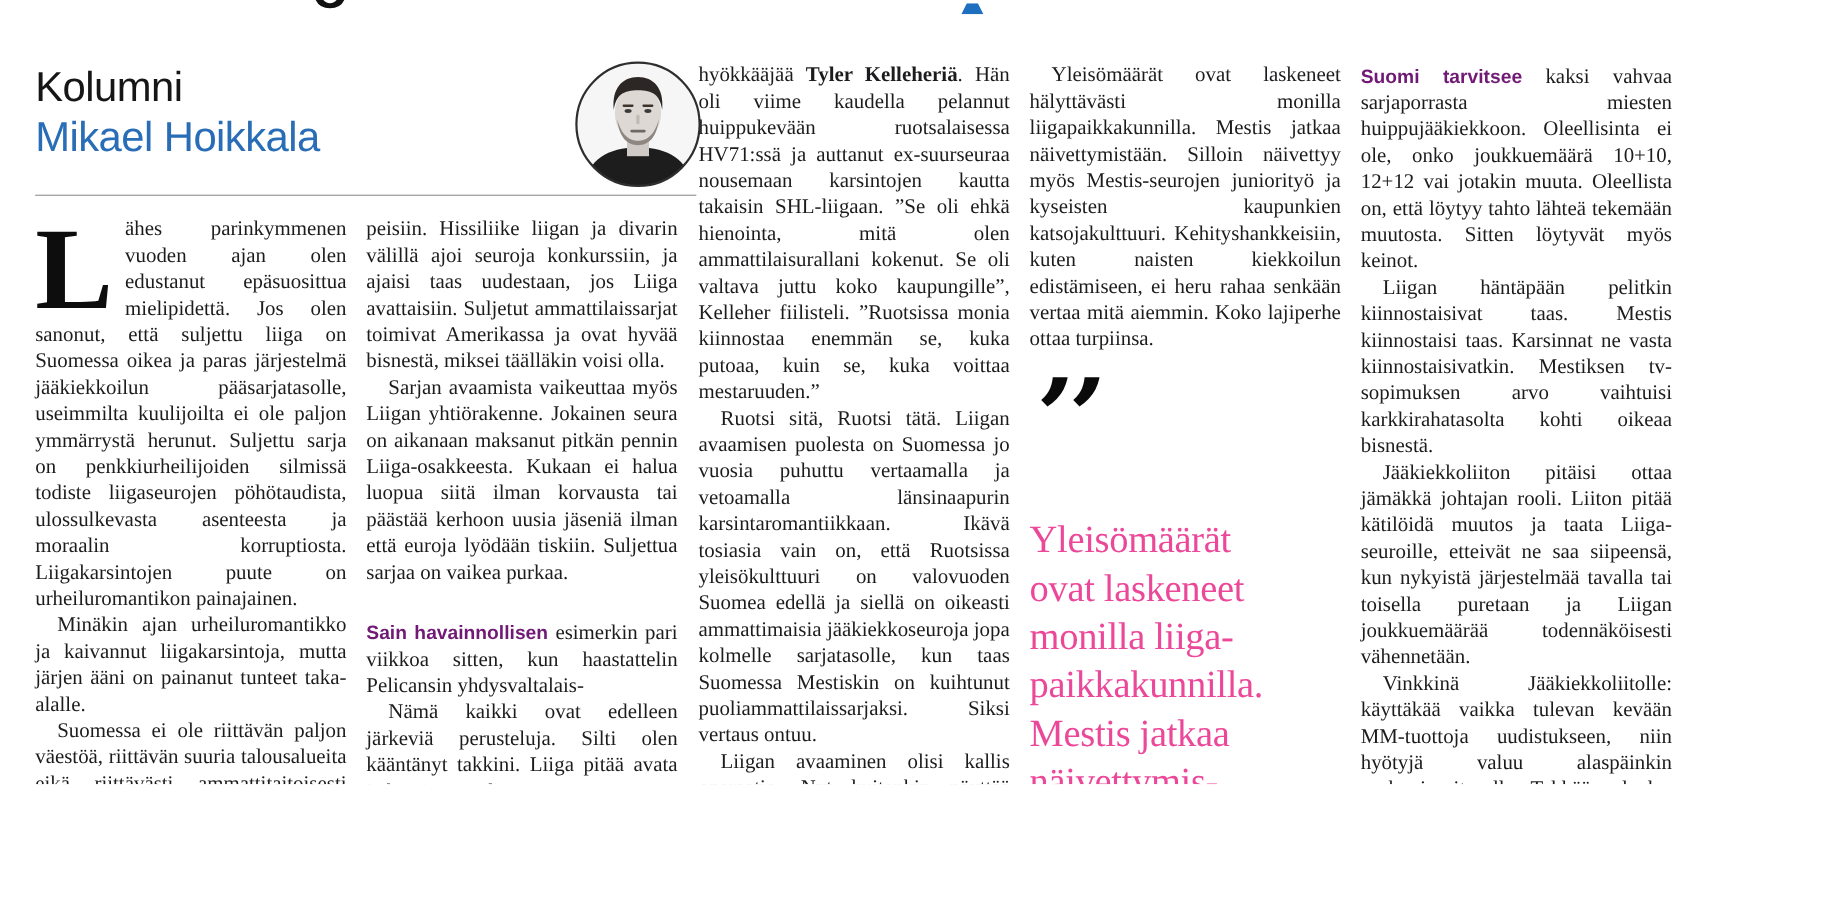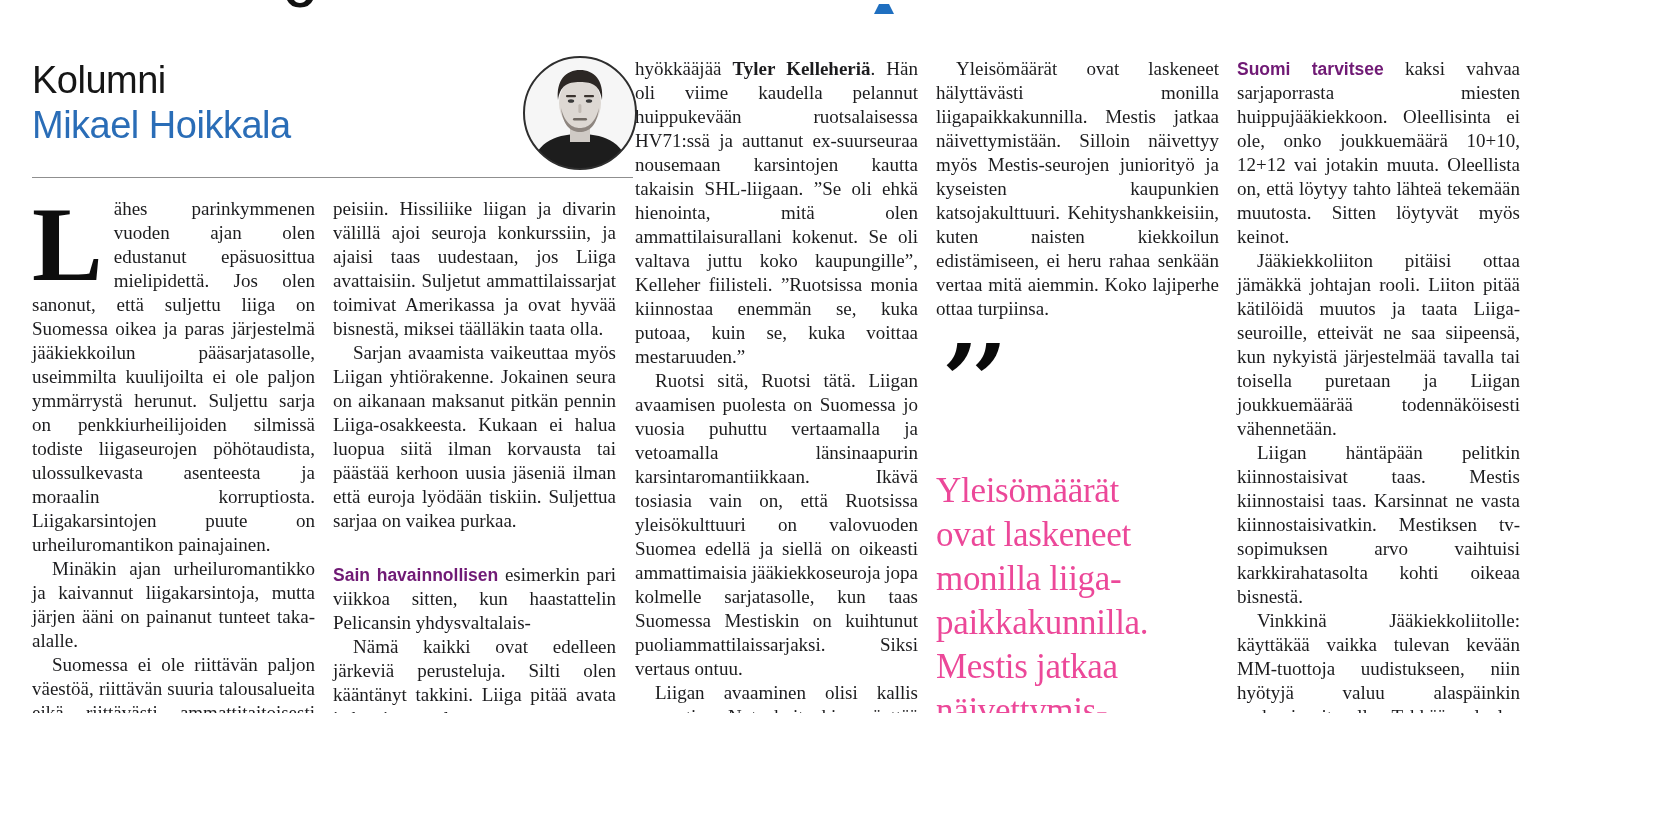--- a/index.html
+++ b/index.html
@@ -136,21 +136,21 @@
 
   <div class="rule"></div>
 
   <div>
     <div class="col col-1">
         <p class="para"><span class="dropcap">L</span><span>ähes parinkymmenen vuoden ajan olen edustanut epäsuosittua mielipidettä. Jos olen sanonut, että suljettu liiga on Suomessa oikea ja paras järjestelmä jääkiekkoilun pääsarjatasolle, useimmilta kuulijoilta ei ole paljon ymmärrystä herunut. Suljettu sarja on penkkiurheilijoiden silmissä todiste liigaseurojen pöhötaudista, ulossulkevasta asenteesta ja moraalin korruptiosta. Liigakarsintojen puute on urheiluromantikon painajainen.</span></p>
         <p class="para indent"><span>Minäkin ajan urheiluromantikko ja kaivannut liigakarsintoja, mutta järjen ääni on painanut tunteet taka-alalle.</span></p>
         <p class="para indent"><span>Suomessa ei ole riittävän paljon väestöä, riittävän suuria talousalueita eikä riittävästi ammattitaitoisesti johdettuja seuroja kahden ammattilaissarjan tar-</span></p>
       </div>
     <div class="col col-2">
-        <p class="para"><span>peisiin. Hissiliike liigan ja divarin välillä ajoi seuroja konkurssiin, ja ajaisi taas uudestaan, jos Liiga avattaisiin. Suljetut ammattilaissarjat toimivat Amerikassa ja ovat hyvää bisnestä, miksei täälläkin taata olla.</span></p>
+        <p class="para"><span>peisiin. Hissiliike liigan ja divarin välillä ajoi seuroja konkurssiin, ja ajaisi taas uudestaan, jos Liiga avattaisiin. Suljetut ammattilaissarjat toimivat Amerikassa ja ovat hyvää bisnestä, miksei täälläkin voisi olla.</span></p>
         <p class="para indent"><span>Sarjan avaamista vaikeuttaa myös Liigan yhtiörakenne. Jokainen seura on aikanaan maksanut pitkän pennin Liiga-osakkeesta. Kukaan ei halua luopua siitä ilman korvausta tai päästää kerhoon uusia jäseniä ilman että euroja lyödään tiskiin. Suljettua sarjaa on vaikea purkaa.</span></p>
         <p class="para gap"><span class="lead">Sain havainnollisen</span><span> esimerkin pari viikkoa sitten, kun haastattelin Pelicansin yhdysvaltalais-</span></p>
         <p class="para indent"><span>Nämä kaikki ovat edelleen järkeviä perusteluja. Silti olen kääntänyt takkini. Liiga pitää avata ja karsinnat palauttaa.</span></p>
       </div>
     <div class="col col-3">
         <p class="para"><span>hyökkääjää </span><span class="bserif">Tyler Kelleheriä</span><span>. Hän oli viime kaudella pelannut huippukevään ruotsalaisessa HV71:ssä ja auttanut ex-suurseuraa nousemaan karsintojen kautta takaisin SHL-liigaan. ”Se oli ehkä hienointa, mitä olen ammattilaisurallani kokenut. Se oli valtava juttu koko kaupungille”, Kelleher fiilisteli. ”Ruotsissa monia kiinnostaa enemmän se, kuka putoaa, kuin se, kuka voittaa mestaruuden.”</span></p>
         <p class="para indent"><span>Ruotsi sitä, Ruotsi tätä. Liigan avaamisen puolesta on Suomessa jo vuosia puhuttu vertaamalla ja vetoamalla länsinaapurin karsintaromantiikkaan. Ikävä tosiasia vain on, että Ruotsissa yleisökulttuuri on valovuoden Suomea edellä ja siellä on oikeasti ammattimaisia jääkiekkoseuroja jopa kolmelle sarjatasolle, kun taas Suomessa Mestiskin on kuihtunut puoliammattilaissarjaksi. Siksi vertaus ontuu.</span></p>
         <p class="para indent"><span>Liigan avaaminen olisi kallis operaatio. Nyt kuitenkin näyttää siltä, että vielä kalliimmaksi tulee avaamatta jättäminen.</span></p>
       </div>
     <div class="col col-4">
@@ -162,19 +162,19 @@
             <div class="pq-line">ovat laskeneet</div>
             <div class="pq-line">monilla liiga-</div>
             <div class="pq-line">paikkakunnilla.</div>
             <div class="pq-line">Mestis jatkaa</div>
             <div class="pq-line">näivettymis-</div>
           </div>
         </div>
       </div>
     <div class="col col-5">
         <p class="para"><span class="lead">Suomi tarvitsee</span><span> kaksi vahvaa sarjaporrasta miesten huippujääkiekkoon. Oleellisinta ei ole, onko joukkuemäärä 10+10, 12+12 vai jotakin muuta. Oleellista on, että löytyy tahto lähteä tekemään muutosta. Sitten löytyvät myös keinot.</span></p>
+        <p class="para indent"><span>Liigan häntäpään pelitkin kiinnostaisivat taas. Mestis kiinnostaisi taas. Karsinnat ne vasta kiinnostaisivatkin. Mestiksen tv-sopimuksen arvo vaihtuisi karkkirahatasolta kohti oikeaa bisnestä.</span></p>
         <p class="para indent"><span>Jääkiekkoliiton pitäisi ottaa jämäkkä johtajan rooli. Liiton pitää kätilöidä muutos ja taata Liiga-seuroille, etteivät ne saa siipeensä, kun nykyistä järjestelmää tavalla tai toisella puretaan ja Liigan joukkuemäärää todennäköisesti vähennetään.</span></p>
-        <p class="para indent"><span>Liigan häntäpään pelitkin kiinnostaisivat taas. Mestis kiinnostaisi taas. Karsinnat ne vasta kiinnostaisivatkin. Mestiksen tv-sopimuksen arvo vaihtuisi karkkirahatasolta kohti oikeaa bisnestä.</span></p>
         <p class="para indent"><span>Vinkkinä Jääkiekkoliitolle: käyttäkää vaikka tulevan kevään MM-tuottoja uudistukseen, niin hyötyjä valuu alaspäinkin ruohonjuuritasolle. Tehkää palvelus jääkiekolle. Se on teidän tehtävänne.</span></p>
       </div>
   </div>
 
 </div>
 
 </body></html>

